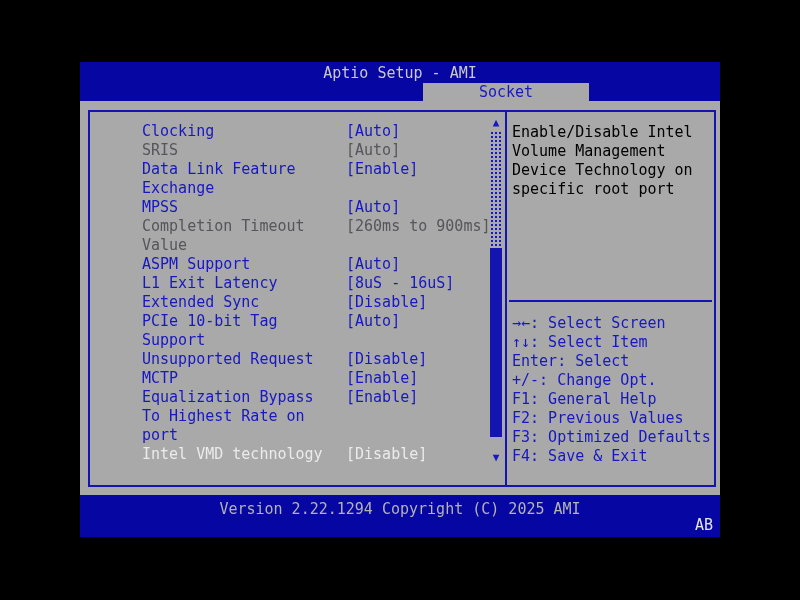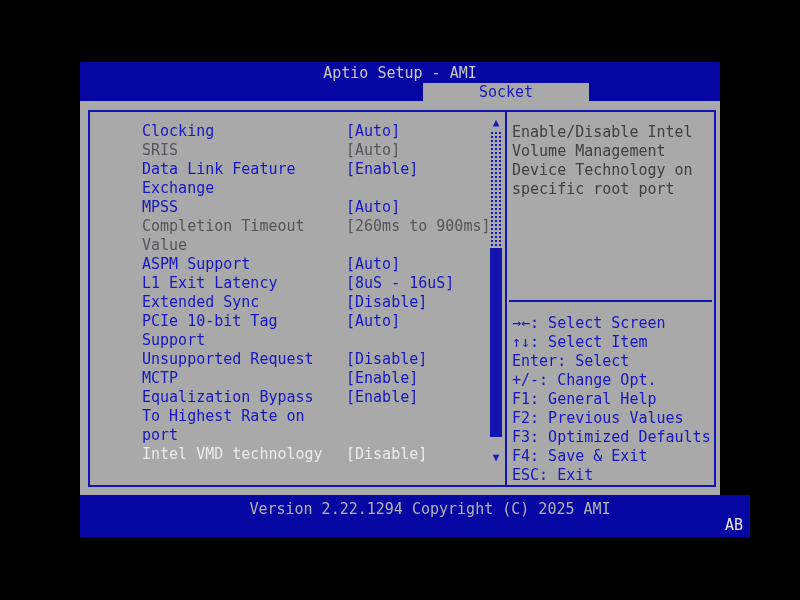--- a/index.html
+++ b/index.html
@@ -23,24 +23,24 @@
   .row.selected{color:#ebebeb;}
   .scrollbar{position:absolute;left:399px;top:5px;width:14px;height:347px;}
   .sb-arrow{position:absolute;left:0;width:14px;height:12px;color:#1717c3;font-size:11px;
             line-height:12px;text-align:center;cursor:default;}
   .sb-up{top:0;}
   .sb-down{bottom:0;}
   .sb-stipple{position:absolute;left:1px;top:14px;width:12px;height:117px;
       background-image:radial-gradient(#1717c3 34%,rgba(0,0,0,0) 35%);
       background-size:4px 4px;}
   .sb-thumb{position:absolute;left:1px;top:131px;width:12px;height:189px;background:#1414b0;}
-  .pane-right{position:absolute;left:417px;top:0;right:0;bottom:0;padding:11px 0 0 5px;box-sizing:border-box;color:#404040;}
+  .pane-right{position:absolute;left:417px;top:0;right:0;bottom:0;padding:11px 0 0 5px;box-sizing:border-box;color:#000000;}
   .divider-h{position:absolute;left:419px;top:188px;width:203px;height:2px;background:#1414b0;}
   .hotkeys{position:absolute;left:422px;top:202px;color:#1717c3;}
-  .footer{position:absolute;left:0;top:433px;width:640px;height:42px;background:#0606a2;margin-left:30px;}
+  .footer{position:absolute;left:0;top:433px;width:640px;height:42px;background:#0606a2;}
   .version{padding-top:5px;text-align:center;color:#b3b3b3;}
   .badge{position:absolute;right:7px;bottom:2px;color:#e6e6e6;}
 </style>
 </head>
 <body>
 
 <div class="screen">
 
   <div class="titlebar">Aptio Setup - AMI</div>
 
@@ -143,21 +143,20 @@
           <div class="hotkey-line">+/-: Change Opt.</div>
 
           <div class="hotkey-line">F1: General Help</div>
 
           <div class="hotkey-line">F2: Previous Values</div>
 
           <div class="hotkey-line">F3: Optimized Defaults</div>
 
           <div class="hotkey-line">F4: Save &amp; Exit</div>
 
-          <div class="hotkey-line">ESC: Exit</div>
         </div>
 
     </div>
   </div>
 
   <div class="footer">
     <div class="version">Version 2.22.1294 Copyright (C) 2025 AMI</div>
     <div class="badge">AB</div>
   </div>
 

